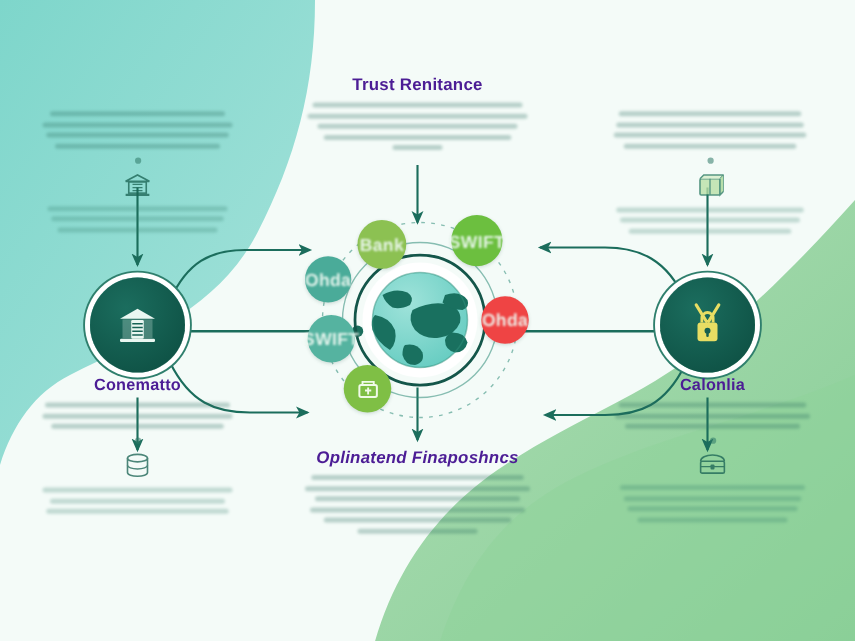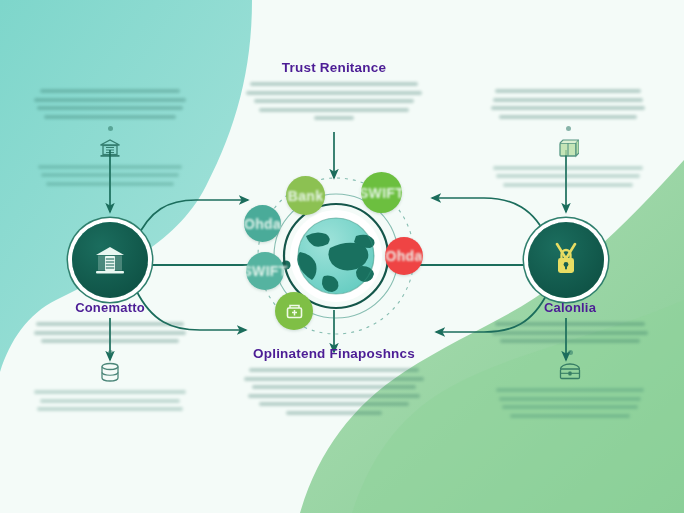--- a/index.html
+++ b/index.html
@@ -283,21 +283,21 @@
       <path d="M3 10.2 a8 3 0 0 0 16 0" fill="none" stroke="#1d6656" stroke-width="1.1"></path>
     </svg>
     <div class="blur-lines">
       <div class="bl light" style="width:152px"></div>
       <div class="bl light" style="width:140px"></div>
       <div class="bl light" style="width:146px"></div>
       <span class="hidden-text">Ledger reconciliation description text</span>
     </div>
   </div>
 
-  <div class="tblock" style="left:232px;top:346px;width:204px;">
+  <div class="tblock" style="left:232px;top:358px;width:204px;font-style:italic;">
     <div class="heading h-main">Oplinatend Finaposhncs</div>
     <div class="blur-lines">
       <div class="bl" style="width:170px"></div>
       <div class="bl" style="width:180px"></div>
       <div class="bl" style="width:164px"></div>
       <div class="bl" style="width:172px"></div>
       <div class="bl" style="width:150px"></div>
       <div class="bl" style="width:96px"></div>
       <span class="hidden-text">Optimised financial operations description text</span>
     </div>

